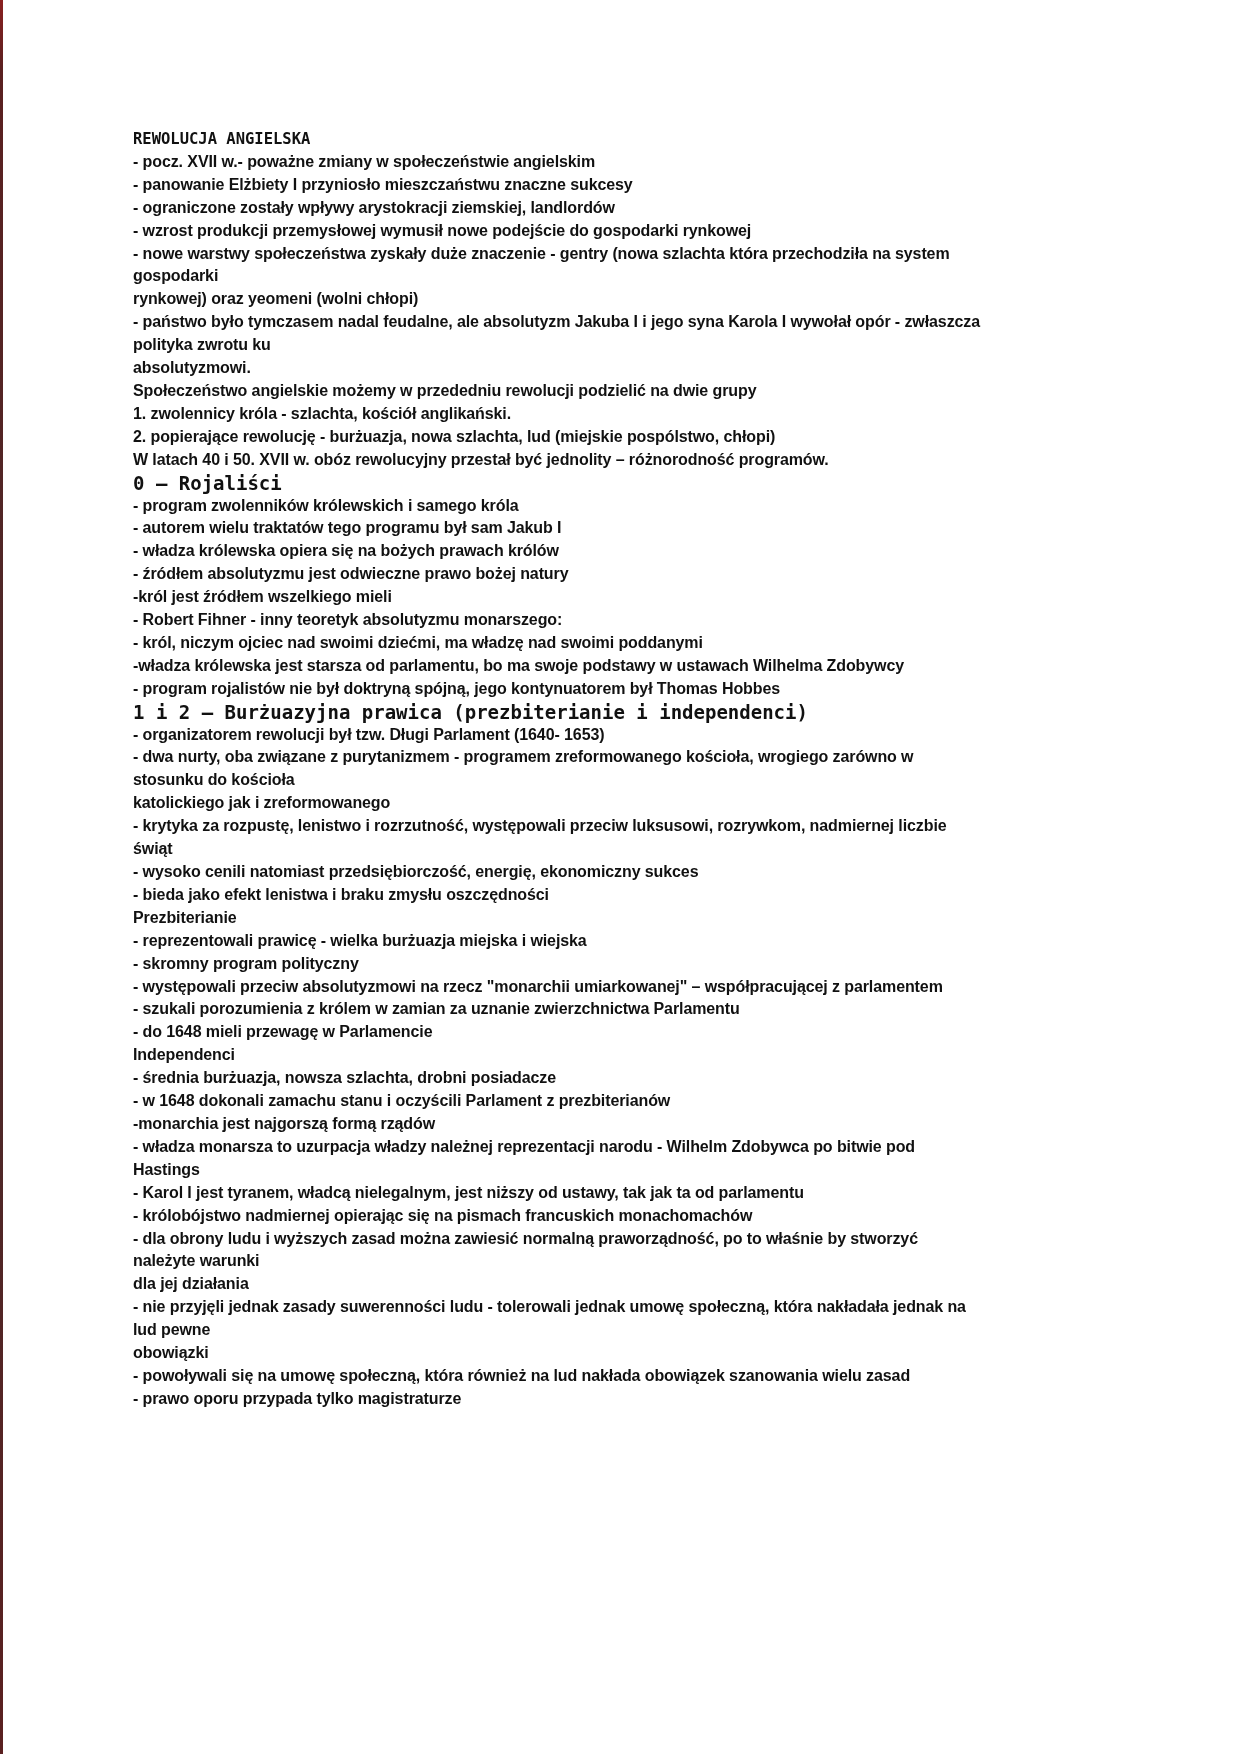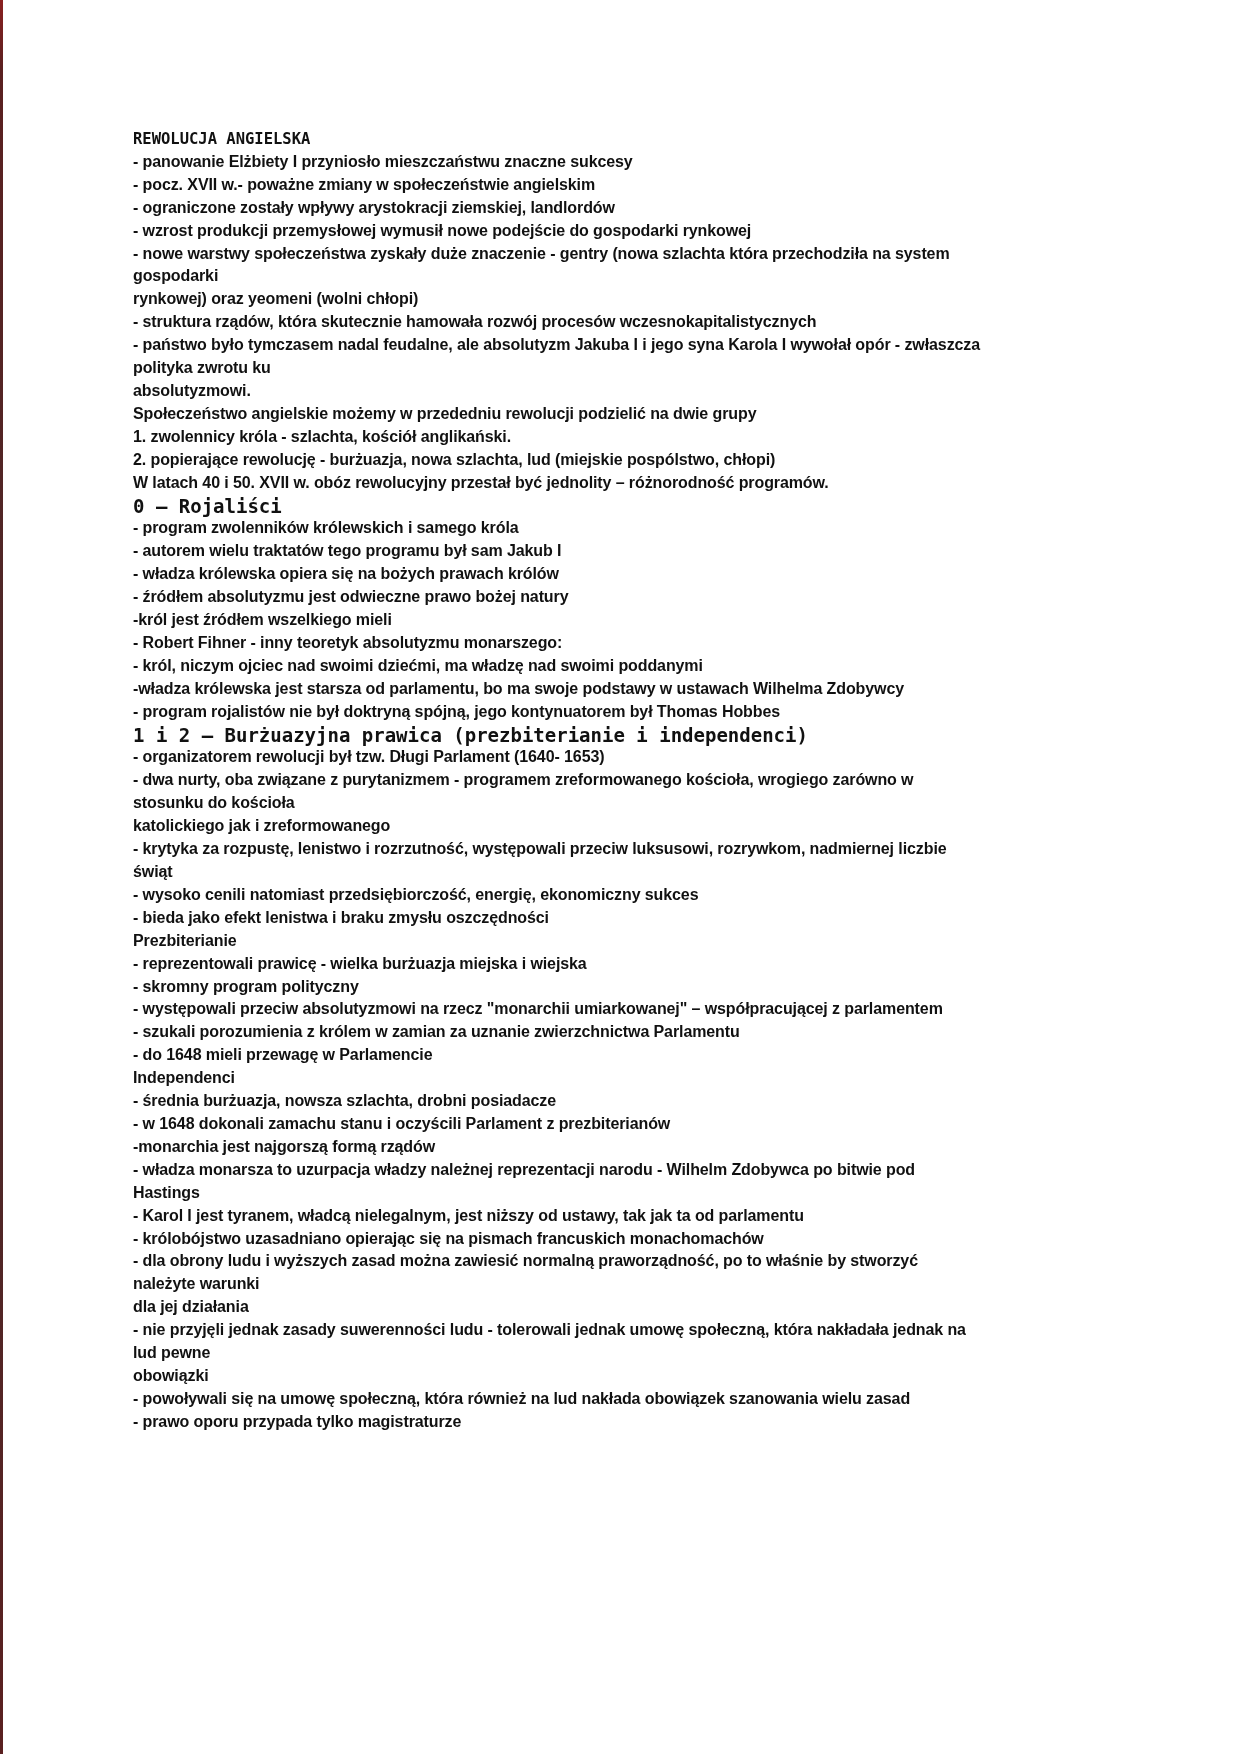--- a/index.html
+++ b/index.html
@@ -54,28 +54,27 @@
   }
 </style>
 </head>
 <body>
 
 <div class="page">
   <div class="edge-line"></div>
   <div class="content">
     <h1 class="doc-title">REWOLUCJA ANGIELSKA</h1>
     <div id="lines-container">
+        <div class="line">- pocz. XVII w.- poważne zmiany w społeczeństwie angielskim</div>
         <div class="line">- panowanie Elżbiety I przyniosło mieszczaństwu znaczne sukcesy</div>
-        <div class="line">- pocz. XVII w.- poważne zmiany w społeczeństwie angielskim</div>
         <div class="line">- ograniczone zostały wpływy arystokracji ziemskiej, landlordów</div>
         <div class="line">- wzrost produkcji przemysłowej wymusił nowe podejście do gospodarki rynkowej</div>
         <div class="line">- nowe warstwy społeczeństwa zyskały duże znaczenie - gentry (nowa szlachta która przechodziła na system</div>
         <div class="line">gospodarki</div>
         <div class="line">rynkowej) oraz yeomeni (wolni chłopi)</div>
-        <div class="line">- struktura rządów, która skutecznie hamowała rozwój procesów wczesnokapitalistycznych</div>
         <div class="line">- państwo było tymczasem nadal feudalne, ale absolutyzm Jakuba I i jego syna Karola I wywołał opór - zwłaszcza</div>
         <div class="line">polityka zwrotu ku</div>
         <div class="line">absolutyzmowi.</div>
         <div class="line">Społeczeństwo angielskie możemy w przededniu rewolucji podzielić na dwie grupy</div>
         <div class="line">1. zwolennicy króla - szlachta, kościół anglikański.</div>
         <div class="line">2. popierające rewolucję - burżuazja, nowa szlachta, lud (miejskie pospólstwo, chłopi)</div>
         <div class="line">W latach 40 i 50. XVII w. obóz rewolucyjny przestał być jednolity – różnorodność programów.</div>
         <div class="line heading">0 – Rojaliści</div>
         <div class="line">- program zwolenników królewskich i samego króla</div>
         <div class="line">- autorem wielu traktatów tego programu był sam Jakub I</div>
@@ -101,21 +100,21 @@
         <div class="line">- występowali przeciw absolutyzmowi na rzecz "monarchii umiarkowanej" – współpracującej z parlamentem</div>
         <div class="line">- szukali porozumienia z królem w zamian za uznanie zwierzchnictwa Parlamentu</div>
         <div class="line">- do 1648 mieli przewagę w Parlamencie</div>
         <div class="line">Independenci</div>
         <div class="line">- średnia burżuazja, nowsza szlachta, drobni posiadacze</div>
         <div class="line">- w 1648 dokonali zamachu stanu i oczyścili Parlament z prezbiterianów</div>
         <div class="line">-monarchia jest najgorszą formą rządów</div>
         <div class="line">- władza monarsza to uzurpacja władzy należnej reprezentacji narodu - Wilhelm Zdobywca po bitwie pod</div>
         <div class="line">Hastings</div>
         <div class="line">- Karol I jest tyranem, władcą nielegalnym, jest niższy od ustawy, tak jak ta od parlamentu</div>
-        <div class="line">- królobójstwo uzasadniano opierając się na pismach francuskich monachomachów</div>
+        <div class="line">- królobójstwo nadmiernej opierając się na pismach francuskich monachomachów</div>
         <div class="line">- dla obrony ludu i wyższych zasad można zawiesić normalną praworządność, po to właśnie by stworzyć</div>
         <div class="line">należyte warunki</div>
         <div class="line">dla jej działania</div>
         <div class="line">- nie przyjęli jednak zasady suwerenności ludu - tolerowali jednak umowę społeczną, która nakładała jednak na</div>
         <div class="line">lud pewne</div>
         <div class="line">obowiązki</div>
         <div class="line">- powoływali się na umowę społeczną, która również na lud nakłada obowiązek szanowania wielu zasad</div>
         <div class="line">- prawo oporu przypada tylko magistraturze</div>
       </div>
   </div>

